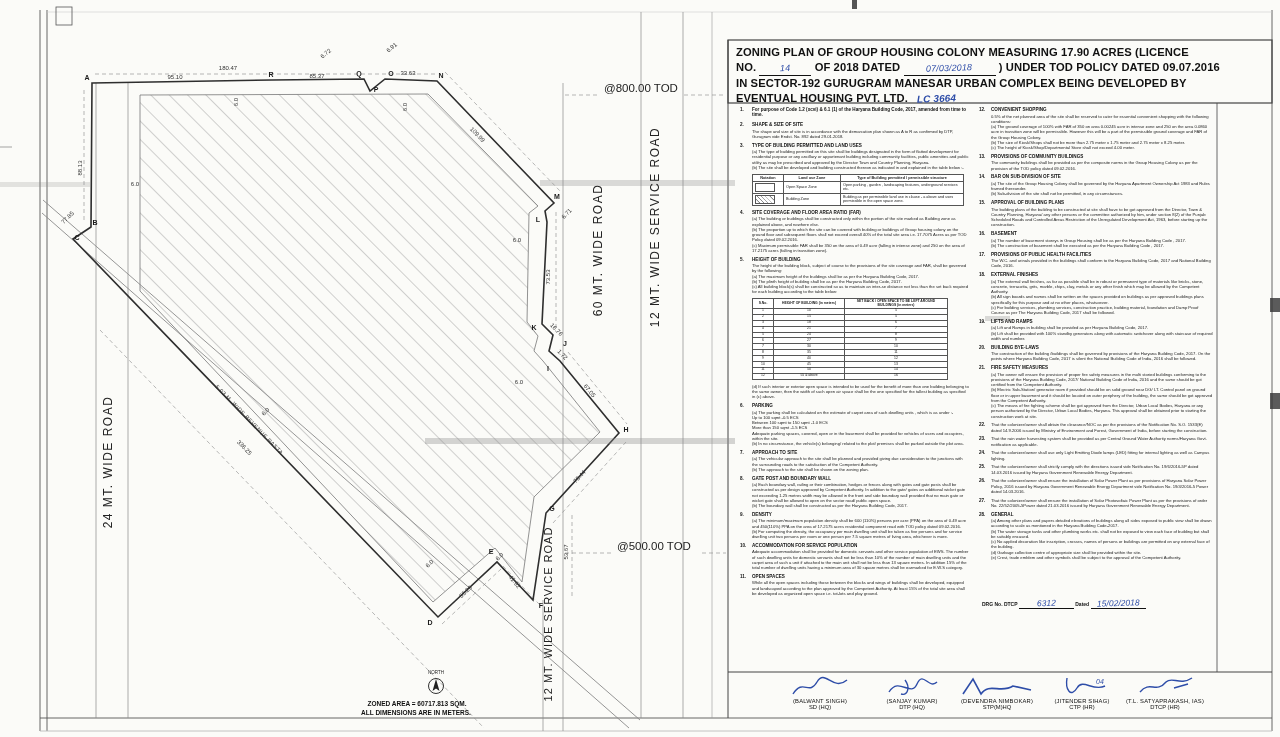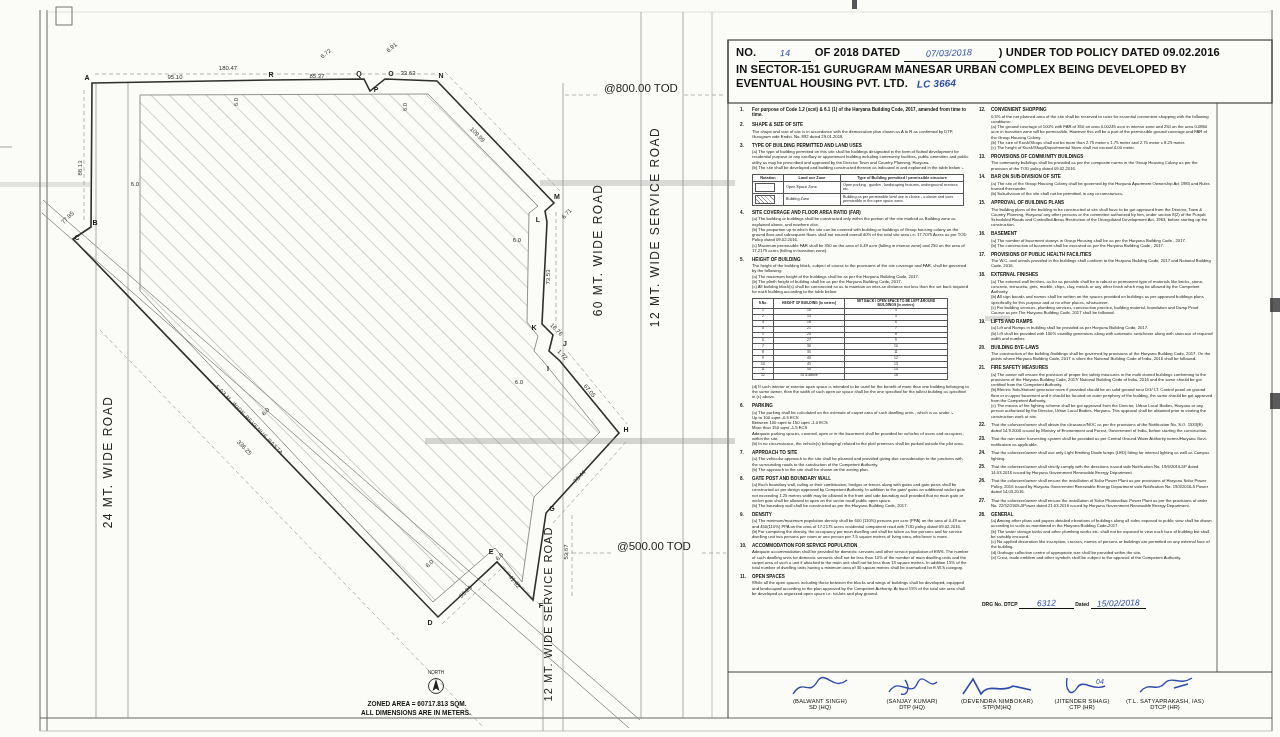--- a/index.html
+++ b/index.html
@@ -184,28 +184,29 @@
     <circle cx="436" cy="686" r="7.5" fill="none" stroke="#333" stroke-width="1"></circle>
     <path d="M436 679 L432.5 691 L436 688.5 L439.5 691 Z" fill="#222"></path>
   </g>
 
   <text class="zoned" x="417" y="706" text-anchor="middle">ZONED AREA =  60717.813 SQM.</text>
   <text class="zoned" x="416" y="715" text-anchor="middle">ALL DIMENSIONS ARE IN METERS.</text>
 </svg>
 
 
 <div id="titleblock" class="abs">
+  <div>ZONING PLAN OF GROUP HOUSING COLONY MEASURING 17.90 ACRES (LICENCE</div>
   <div>
     <span>NO.</span>
     <span class="blank" style="min-width:52px;"><span class="ink">14</span></span>
     <span>OF 2018 DATED</span>
     <span class="blank" style="min-width:92px;"><span class="ink">07/03/2018</span></span>
-    <span>) UNDER TOD POLICY DATED 09.02.2016</span>
+    <span>) UNDER TOD POLICY DATED 09.07.2016</span>
   </div>
-  <div>IN SECTOR-151 GURUGRAM MANESAR URBAN COMPLEX BEING DEVELOPED BY</div>
+  <div>IN SECTOR-192 GURUGRAM MANESAR URBAN COMPLEX BEING DEVELOPED BY</div>
   <div>
     <span>EVENTUAL HOUSING PVT. LTD.</span>
     <span class="ink" style="font-size:10px;margin-left:6px;">LC 3664</span>
   </div>
 </div>
 
 
 <div id="col1" class="abs">
   <div>
 

